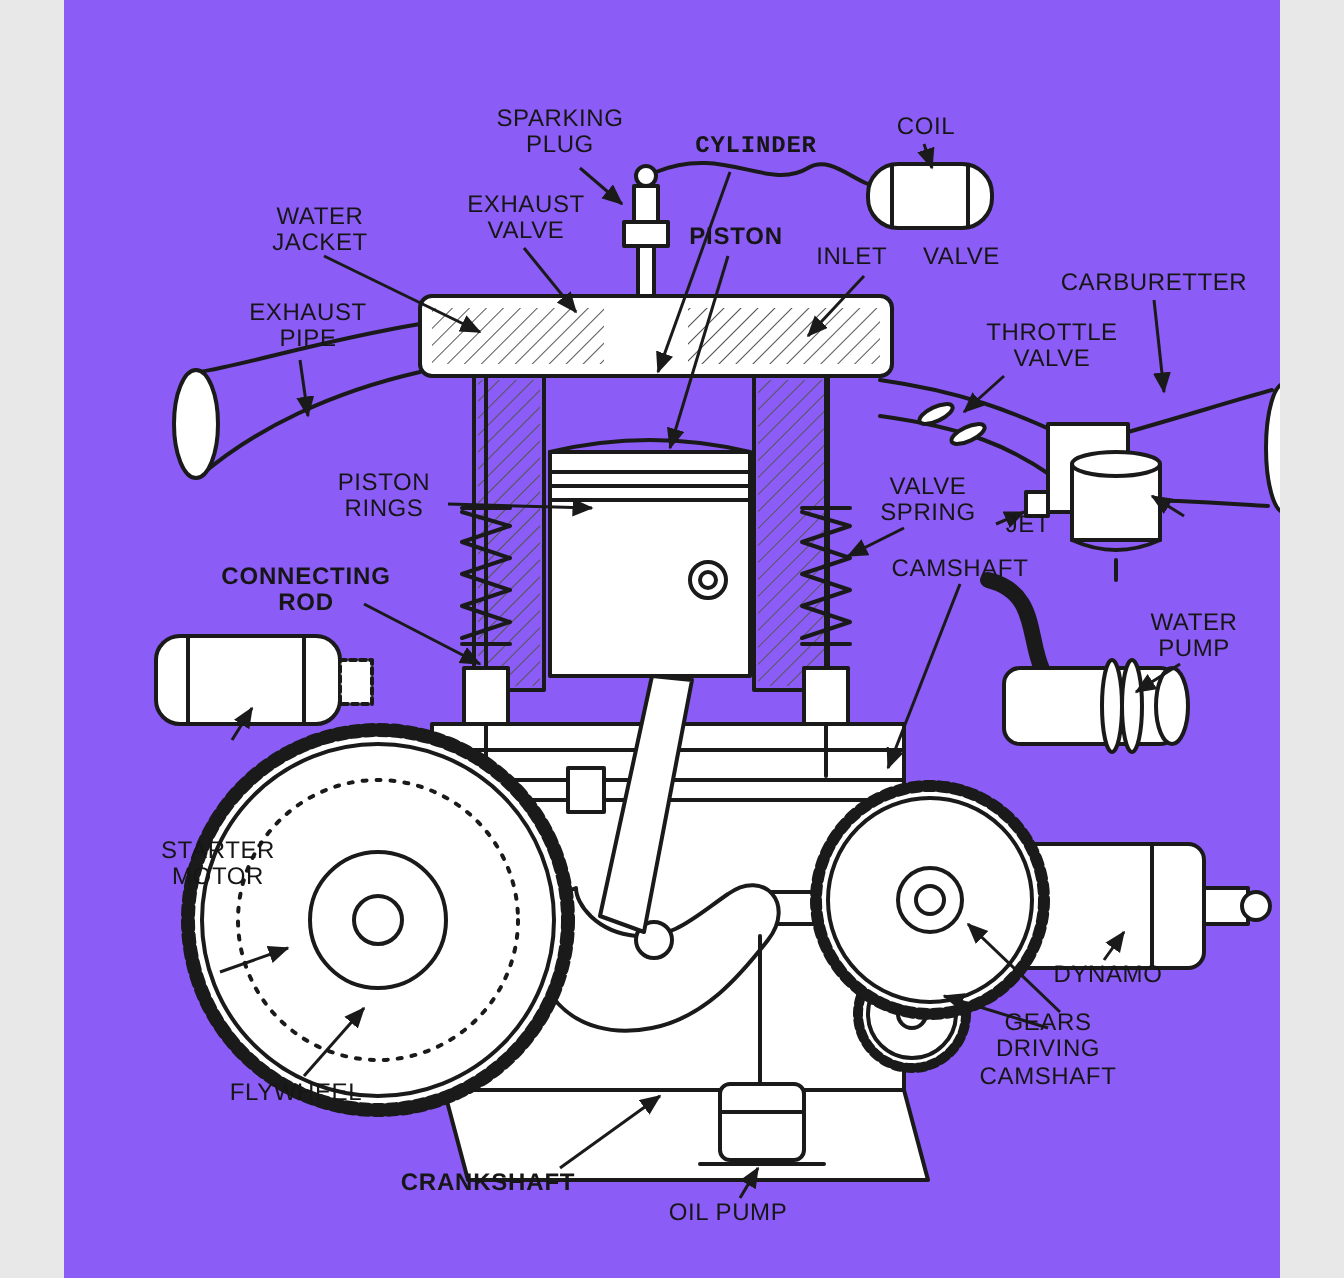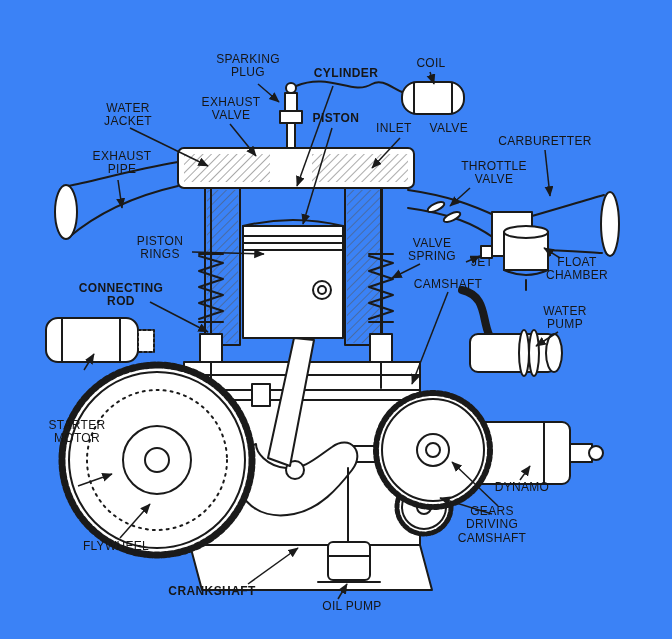--- a/index.html
+++ b/index.html
@@ -1,17 +1,17 @@
 <!DOCTYPE html>
 <html><head>
 <meta charset="utf-8">
 <style>
   html,body{margin:0;padding:0;background:#e8e8e8;}
   .stage{
-    position:relative;width:672px;height:639px;background:#3b82f6;
+    position:relative;width:608px;height:639px;background:#8b5cf6;
     font-family:"Liberation Sans",sans-serif;color:#1a1a1a;overflow:hidden;
     margin:0 auto;
   }
   svg{position:absolute;left:0;top:0;}
   .lbl{
     position:absolute;font-size:12px;line-height:1.12;letter-spacing:.3px;
     text-align:center;white-space:pre;color:#161616;user-select:none;
   }
   .lbl.bold{font-weight:700;letter-spacing:.4px;}
 </style>
@@ -216,48 +216,46 @@
       <line x1="520" y1="480" x2="530" y2="466"></line>
       <line x1="498" y1="506" x2="452" y2="462"></line>
       <line x1="492" y1="514" x2="440" y2="498"></line>
       <line x1="248" y1="584" x2="298" y2="548"></line>
       <line x1="338" y1="599" x2="347" y2="584"></line>
     </g>
   </svg>
 
   <div class="lbl" style="left:203px;top:53px;width:90px;">SPARKING
 PLUG</div>
-  <div class="lbl bold" style="left:303px;top:67px;width:86px;">CYLINDER</div>
+  <div class="lbl bold" style="left:303px;top:67px;width:86px;font-family:Liberation Mono, monospace;">CYLINDER</div>
   <div class="lbl" style="left:401px;top:57px;width:60px;">COIL</div>
   <div class="lbl" style="left:86px;top:102px;width:84px;">WATER
 JACKET</div>
   <div class="lbl" style="left:193px;top:96px;width:76px;">EXHAUST
 VALVE</div>
   <div class="lbl bold" style="left:304px;top:112px;width:64px;">PISTON</div>
   <div class="lbl" style="left:373px;top:122px;width:98px;">INLET     VALVE</div>
   <div class="lbl" style="left:495px;top:135px;width:100px;">CARBURETTER</div>
   <div class="lbl" style="left:82px;top:150px;width:80px;">EXHAUST
 PIPE</div>
   <div class="lbl" style="left:452px;top:160px;width:84px;">THROTTLE
 VALVE</div>
   <div class="lbl" style="left:127px;top:235px;width:66px;">PISTON
 RINGS</div>
   <div class="lbl" style="left:399px;top:237px;width:66px;">VALVE
 SPRING</div>
   <div class="lbl" style="left:462px;top:256px;width:40px;">JET</div>
-  <div class="lbl" style="left:541px;top:256px;width:72px;">FLOAT
-CHAMBER</div>
   <div class="lbl bold" style="left:73px;top:282px;width:96px;">CONNECTING
 ROD</div>
   <div class="lbl" style="left:408px;top:278px;width:80px;">CAMSHAFT</div>
   <div class="lbl" style="left:533px;top:305px;width:64px;">WATER
 PUMP</div>
   <div class="lbl" style="left:41px;top:371px;width:72px;margin-top:48px;">STARTER
 MOTOR</div>
   <div class="lbl" style="left:76px;top:540px;width:80px;">FLYWHEEL</div>
   <div class="lbl" style="left:489px;top:481px;width:66px;">DYNAMO</div>
   <div class="lbl" style="left:447px;top:505px;width:90px;">GEARS
 DRIVING
 CAMSHAFT</div>
   <div class="lbl bold" style="left:162px;top:585px;width:100px;">CRANKSHAFT</div>
-  <div class="lbl" style="left:312px;top:600px;width:80px;">OIL PUMP</div>
+  <div class="lbl" style="left:292px;top:600px;width:80px;">OIL PUMP</div>
 
 </div>
 
 </body></html>

